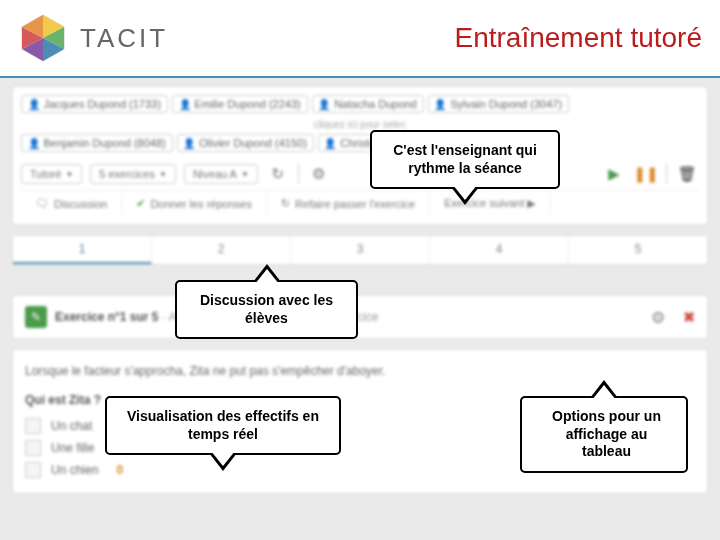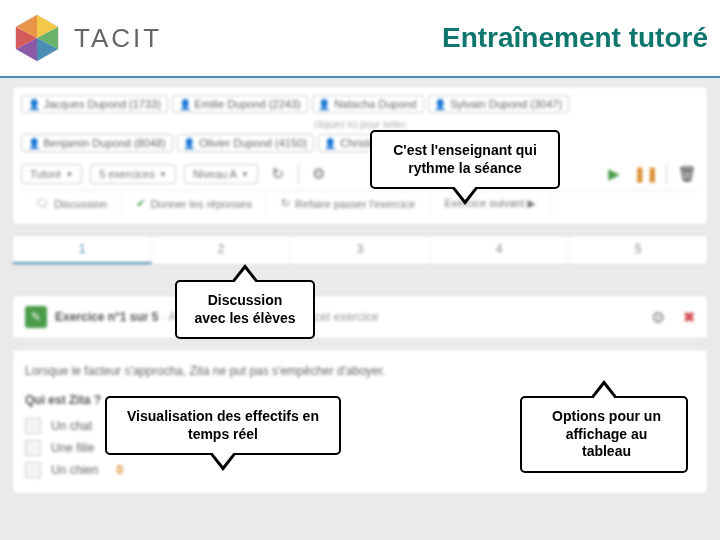--- a/index.html
+++ b/index.html
@@ -1,22 +1,22 @@
 <!DOCTYPE html>
 <html><head>
 <meta charset="utf-8">
 <style>
   * { box-sizing: border-box; margin: 0; padding: 0; }
   body { font-family: Arial, sans-serif; background: #eaeaea; width: 720px; height: 540px; overflow: hidden; position: relative; }
   
-  .header { background: #fff; border-bottom: 2px solid #4a8db5; height: 78px; display: flex; align-items: center; padding: 0 12px; }
+  .header { background: #fff; border-bottom: 2px solid #4a8db5; height: 78px; display: flex; align-items: center; padding: 0 18px; }
   .logo-hex { width: 50px; height: 50px; position: relative; margin-right: 12px; }
   .logo-hex svg { width: 100%; height: 100%; }
   .logo-text { font-size: 26px; font-weight: 500; letter-spacing: 3px; color: #666; }
-  .page-title { margin-left: auto; font-size: 28px; color: #0f766e; font-weight: 700; }
+  .page-title { margin-left: auto; font-size: 28px; color: #b91c1c; font-weight: 400; }
   
   .content { background: #eaeaea; padding: 8px 12px; }
   
   .card { background: #fff; border: 1px solid #ddd; border-radius: 4px; margin-bottom: 10px; padding: 8px; filter: blur(1.5px); }
   
   .students { display: flex; flex-wrap: wrap; gap: 4px; margin-bottom: 6px; }
   .student-chip { border: 1px solid #ccc; border-radius: 3px; padding: 2px 6px; font-size: 11px; color: #666; display: flex; align-items: center; gap: 3px; }
   .student-chip .ico { font-size: 10px; }
   .hint-text { text-align: center; font-size: 10px; color: #aaa; margin: 4px 0; }
   
@@ -59,21 +59,21 @@
   .bubble { position: absolute; background: #fff; border: 2.5px solid #000; border-radius: 5px; padding: 10px 14px; font-size: 14px; font-weight: bold; text-align: center; z-index: 50; min-width: 140px; line-height: 1.25; }
   .bubble.up-tail::after, .bubble.up-tail::before { content: ''; position: absolute; left: 50%; transform: translateX(-50%); width: 0; height: 0; }
   .bubble.up-tail::before { top: -18px; border-left: 14px solid transparent; border-right: 14px solid transparent; border-bottom: 18px solid #000; }
   .bubble.up-tail::after { top: -13px; border-left: 12px solid transparent; border-right: 12px solid transparent; border-bottom: 15px solid #fff; }
   .bubble.down-tail::after, .bubble.down-tail::before { content: ''; position: absolute; left: 50%; transform: translateX(-50%); width: 0; height: 0; }
   .bubble.down-tail::before { bottom: -18px; border-left: 14px solid transparent; border-right: 14px solid transparent; border-top: 18px solid #000; }
   .bubble.down-tail::after { bottom: -13px; border-left: 12px solid transparent; border-right: 12px solid transparent; border-top: 15px solid #fff; }
   
   #bubble1 { top: 130px; left: 370px; width: 190px; }
   #bubble1.down-tail::before, #bubble1.down-tail::after { left: 50%; }
-  #bubble2 { top: 280px; left: 175px; width: 140px; }
+  #bubble2 { top: 280px; left: 175px; width: 183px; }
   #bubble3 { top: 396px; left: 105px; width: 236px; }
   #bubble4 { top: 396px; left: 520px; width: 168px; padding-left: 19px; }
 </style>
 </head>
 <body>
 
 <div class="header">
   <div class="logo-hex">
     <svg viewBox="0 0 100 100">
       <polygon points="50,4 92,28 92,72 50,96 8,72 8,28" fill="#fff" stroke="#ccc" stroke-width="2"></polygon>

